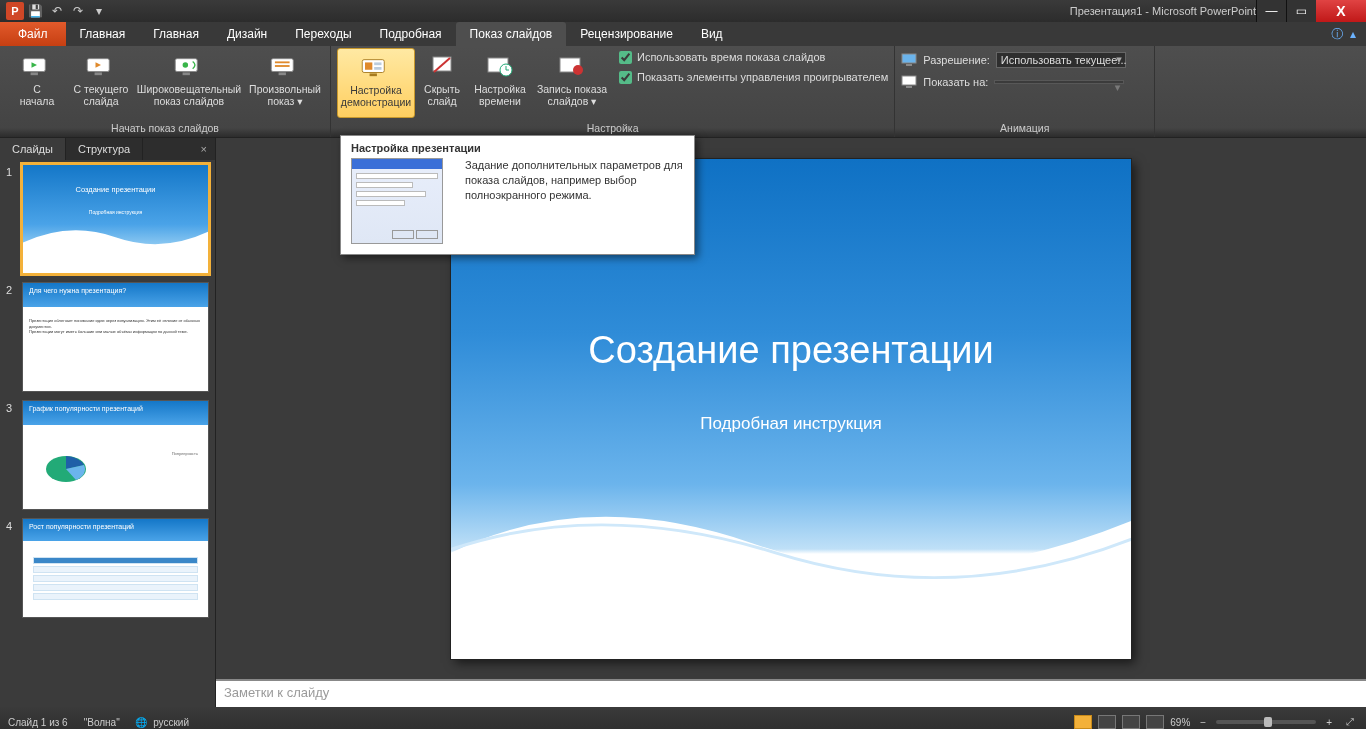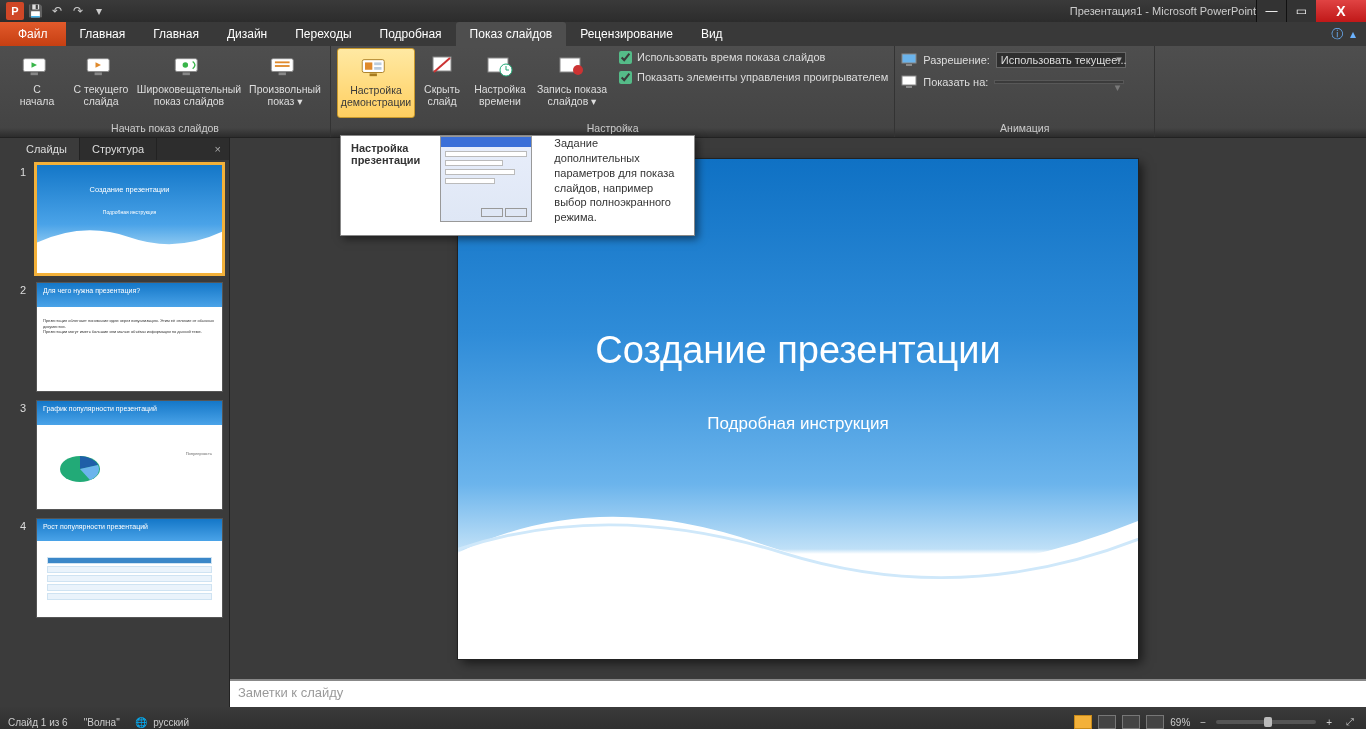--- a/index.html
+++ b/index.html
@@ -35,21 +35,21 @@
 .big-btn .ico { width:32px; height:28px; margin-bottom:3px; display:flex; align-items:center; justify-content:center;}
 .big-btn .lbl { font-size:10.5px; }
 .check-row { display:flex; align-items:center; gap:5px; font-size:11px; color:#ddd; height:18px; white-space:nowrap;}
 .check-row input { accent-color:#5b8; }
 .mon-row { display:flex; align-items:center; gap:6px; font-size:11px; height:20px; white-space:nowrap;}
 .mon-row .combo { background:#2e2e2e; border:1px solid #666; color:#ddd; font-size:11px; padding:1px 16px 1px 4px; width:130px; position:relative;}
 .mon-row .combo::after{content:"▾"; position:absolute; right:3px; top:0; color:#aaa;}
 .mon-icon{width:16px;height:14px;display:inline-block;}
 
 
-.workspace { display:flex; height:calc(729px - 22px - 24px - 92px - 22px); background:#3b3b3b;padding-left:14px;}
+.workspace { display:flex; height:calc(729px - 22px - 24px - 92px - 22px); background:#3b3b3b;}
 .left-pane { width:216px; background:#3b3b3b; display:flex; flex-direction:column; border-right:1px solid #222;}
 .pane-tabs { height:22px; background:#2d2d2d; display:flex; font-size:11px; color:#ddd; align-items:stretch;}
 .pane-tabs .ptab { padding:0 12px; display:flex; align-items:center; border-right:1px solid #222;}
 .pane-tabs .ptab.active { background:#3b3b3b;}
 .pane-tabs .pclose { margin-left:auto; padding:0 8px; display:flex; align-items:center; color:#aaa;}
 .thumbs { flex:1; overflow:auto; padding:4px 6px;}
 .thumb-row { display:flex; gap:4px; margin-bottom:8px;}
 .thumb-num { width:12px; font-size:11px; color:#ddd; padding-top:2px;}
 .thumb { flex:1; height:110px; border:1px solid #555; background:#fff; position:relative; }
 .thumb.selected { outline:3px solid #f3b13a; outline-offset:-1px;}
@@ -71,21 +71,21 @@
 
 .editor { flex:1; display:flex; flex-direction:column; background:#3b3b3b;}
 .slide-area { flex:1; display:flex; align-items:center; justify-content:center; position:relative;}
 .slide { width:680px; height:500px; background:#fff; box-shadow:0 0 0 1px #222, 4px 4px 10px rgba(0,0,0,.6); position:relative; overflow:hidden;}
 .slide .wave-bg{position:absolute;inset:0;background:linear-gradient(180deg,#0f71c4 0%,#2f8cd8 35%,#6bb4ec 65%,#bfe0f7 78%,#fff 79%);}
 .slide .wave-curve{position:absolute;left:-5%;right:-5%;bottom:10%;height:28%;}
 .slide-title { position:absolute; top:170px; left:0; right:0; text-align:center; color:#fff; font-size:38px; font-weight:300;}
 .slide-sub { position:absolute; top:255px; left:0; right:0; text-align:center; color:#fff; font-size:17px; font-weight:300;}
 
 
-.tooltip { position:absolute; left:340px; top:135px; width:355px; background:#fff; border:1px solid #888; box-shadow:3px 3px 8px rgba(0,0,0,.5); display:flex; flex-direction:row; font-size:11px; color:#333;}
+.tooltip { position:absolute; left:340px; top:135px; width:355px; background:#fff; border:1px solid #888; box-shadow:3px 3px 8px rgba(0,0,0,.5); display:flex; flex-direction:column; font-size:11px; color:#333;}
 .tooltip .tt-title { font-weight:bold; padding:6px 10px 4px 10px;}
 .tooltip .tt-body { display:flex; gap:22px; padding:0 10px 10px 10px;}
 .tooltip .tt-img { width:92px; height:86px; border:1px solid #999; background:linear-gradient(#e8eefb,#dfe7f5); position:relative;}
 .tooltip .tt-img .bar{position:absolute;top:0;left:0;right:0;height:10px;background:#3a6fd8;}
 .tooltip .tt-txt { flex:1; line-height:1.35;}
 
 
 .notes { height:28px; background:#fff; border-top:2px solid #888; color:#9a9a9a; font-size:13px; padding:4px 8px;}
 
 

